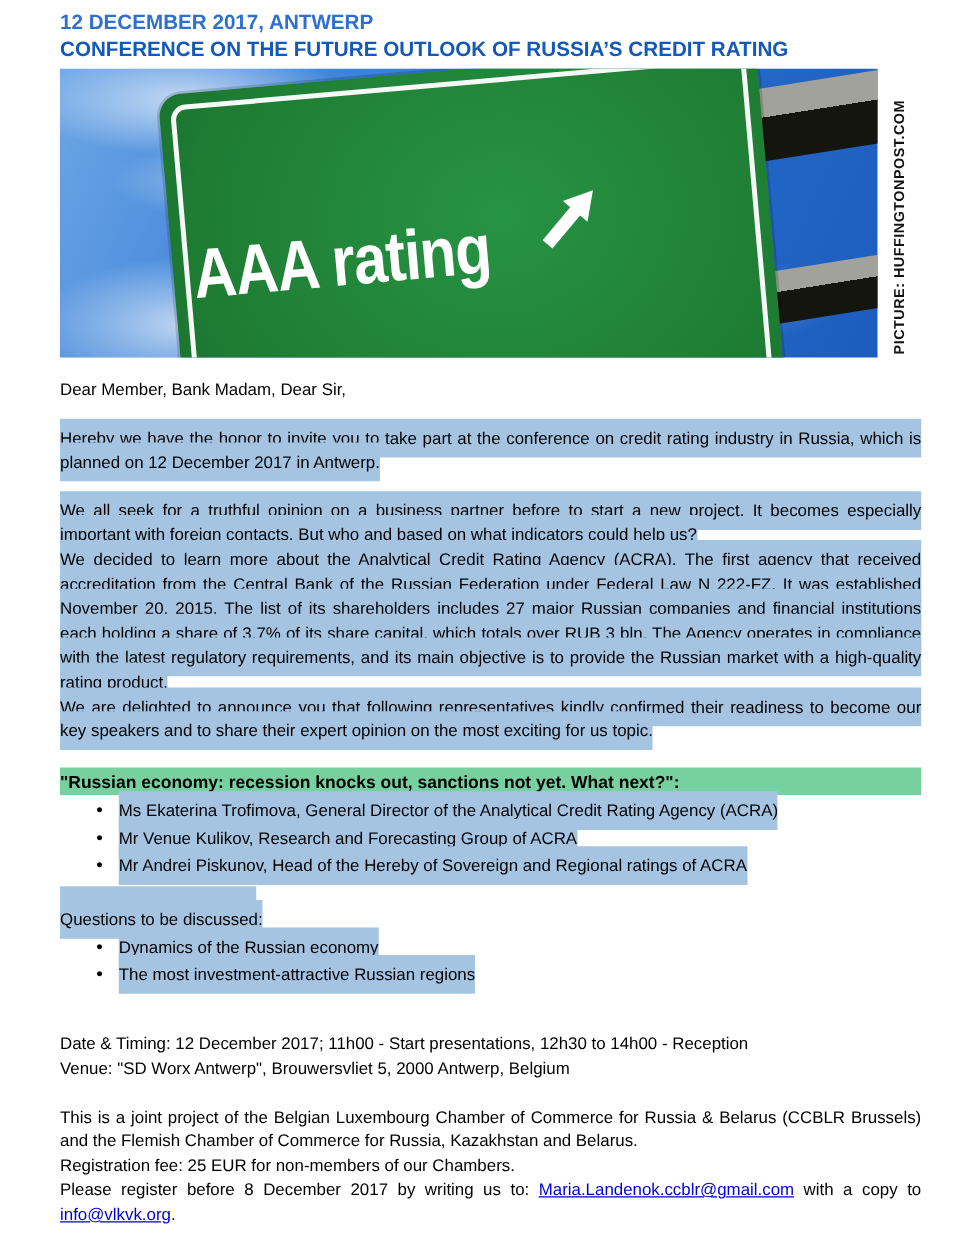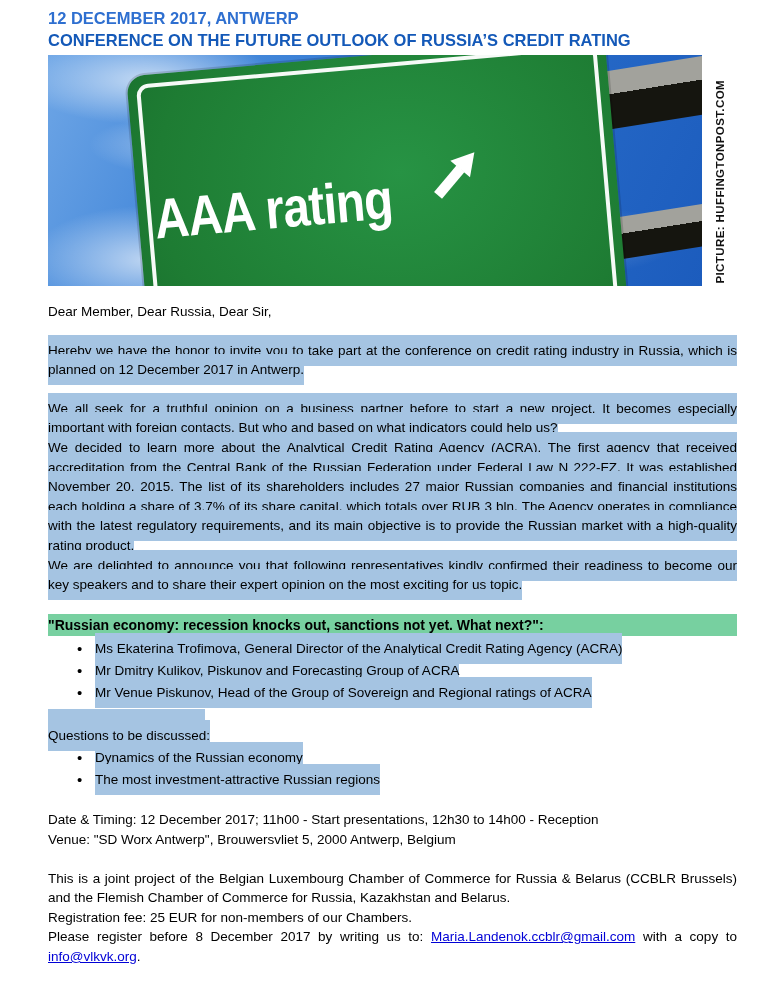--- a/index.html
+++ b/index.html
@@ -44,21 +44,21 @@
 
   .topic-band{background:var(--highlight-green,#77d0a0);font-size:14px;font-weight:700;
     padding:3px 2px 3px 0;margin-top:19px;line-height:16px;}
 
   ul.doc-list{list-style:none;margin:2px 0 0 0;padding:0;}
   ul.doc-list li{position:relative;padding-left:47px;line-height:22px;}
   ul.doc-list li::before{content:"\2022";position:absolute;left:29px;top:0;font-size:15px;color:#000;}
 
   .sel-strip{width:157px;height:12px;background:var(--selection-blue,#a5c4e2);margin:5px 0 5px 0;}
 
-  .logistics{margin-top:19px;}
+  .logistics{margin-top:34px;}
   .footer{margin-top:19px;}
   a.email{color:var(--link-blue,#0101d6);text-decoration:underline;}
 </style>
 </head>
 <body>
 
 <div class="page">
 
   <div class="hdr-date">12 DECEMBER 2017, ANTWERP</div>
   <div class="hdr-title">CONFERENCE ON THE FUTURE OUTLOOK OF RUSSIA’S CREDIT RATING</div>
@@ -80,36 +80,36 @@
         </svg>
       </div>
     </div>
     <div class="photo-credit">
       <span>PICTURE: HUFFINGTONPOST.COM</span>
     </div>
   </div>
 
   <div class="body-txt">
 
-    <p class="salutation">Dear Member, Dear Russia, Dear Sir,</p>
+    <p class="salutation">Dear Member, Bank Madam, Dear Sir,</p>
 
     <div class="gap"></div>
     <p class="jst"><span class="hl">Hereby we have the honor to invite you to take part at the conference on credit rating industry in Russia, which is planned on 12 December 2017 in Antwerp.</span></p>
 
     <div class="gap"></div>
     <p class="jst"><span class="hl">We all seek for a truthful opinion on a business partner before to start a new project. It becomes especially important with foreign contacts. But who and based on what indicators could help us?</span></p>
     <p class="jst"><span class="hl">We decided to learn more about the Analytical Credit Rating Agency (ACRA). The first agency that received accreditation from the Central Bank of the Russian Federation under Federal Law N 222-FZ. It was established November 20, 2015. The list of its shareholders includes 27 major Russian companies and financial institutions each holding a share of 3.7% of its share capital, which totals over RUB 3 bln. The Agency operates in compliance with the latest regulatory requirements, and its main objective is to provide the Russian market with a high-quality rating product.</span></p>
     <p class="jst"><span class="hl">We are delighted to announce you that following representatives kindly confirmed their readiness to become our key speakers and to share their expert opinion on the most exciting for us topic.</span></p>
 
     <div class="topic-band">"Russian economy: recession knocks out, sanctions not yet. What next?":</div>
 
     <ul class="doc-list">
       <li><span class="hl">Ms Ekaterina Trofimova, General Director of the Analytical Credit Rating Agency (ACRA)</span></li>
-      <li><span class="hl">Mr Dmitry Kulikov, Piskunov and Forecasting Group of ACRA</span></li>
-      <li><span class="hl">Mr Venue Piskunov, Head of the Group of Sovereign and Regional ratings of ACRA</span></li>
+      <li><span class="hl">Mr Venue Kulikov, Research and Forecasting Group of ACRA</span></li>
+      <li><span class="hl">Mr Andrei Piskunov, Head of the Hereby of Sovereign and Regional ratings of ACRA</span></li>
     </ul>
 
     <div class="sel-strip"></div>
 
     <p><span class="hl">Questions to be discussed:</span></p>
     <ul class="doc-list">
       <li><span class="hl">Dynamics of the Russian economy</span></li>
       <li><span class="hl">The most investment-attractive Russian regions</span></li>
     </ul>
 

